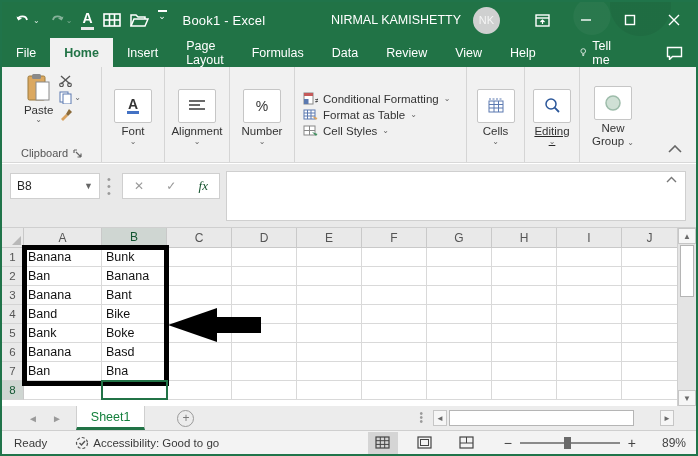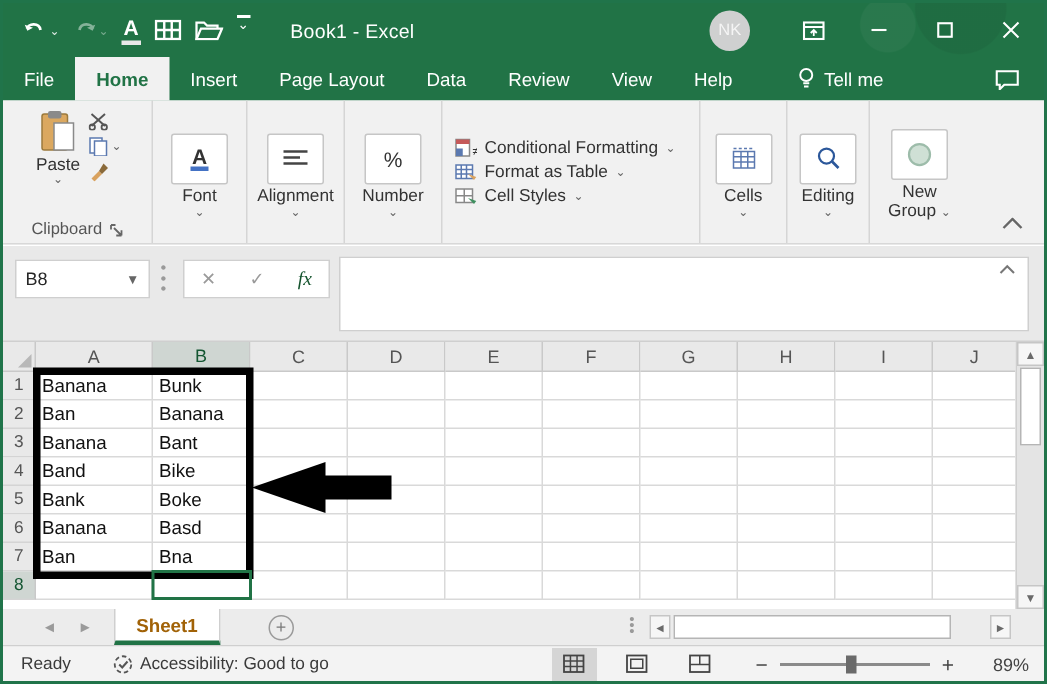--- a/index.html
+++ b/index.html
@@ -17,21 +17,21 @@
                      radial-gradient(circle at 92% 10%, rgba(0,0,0,.06) 0 30px, transparent 31px);
   }
   .qat{ display:flex; align-items:center; gap:9px; padding-left:14px; }
   .qat .ic{ display:flex; align-items:center; height:20px; cursor:default; }
   .qat svg{ display:block; }
   .dim{ opacity:.45; }
   .mini-chev{ font-size:8px; margin-left:2px; opacity:.85; }
   .fontcolor-a{ font-weight:bold; font-size:14px; line-height:13px; border-bottom:3px solid #e8e8e8; padding:0 1px; }
   .qat-more{ display:flex; flex-direction:column; align-items:center; line-height:5px; font-size:9px; }
   .qat-more .bar{ width:9px; border-top:2px solid #fff; margin-bottom:2px; }
-  .tb-title{ margin-left:27px; font-size:13px; letter-spacing:.2px; }
+  .tb-title{ margin-left:16px; font-size:13px; letter-spacing:.2px; }
   .tb-right{ margin-left:auto; display:flex; align-items:center; }
   .tb-user{ font-size:12.5px; margin-right:12px; }
   .avatar{ width:27px; height:27px; border-radius:50%; background:#cfd0d0; color:#f5f5f5;
     display:flex; align-items:center; justify-content:center; font-size:11px; margin-right:20px;text-align:right; }
   .tb-btn{ width:44px; height:36px; display:flex; align-items:center; justify-content:center; }
   .tb-btn svg{ display:block; }
   
   .tabrow{
     position:absolute; left:0; top:36px; right:0; height:29px; background:#217346;
     display:flex; align-items:stretch; color:#fff;gap:20px;
@@ -106,21 +106,21 @@
   .vscroll{ width:19px; background:#e4e4e4; border-left:1px solid #cfcfcf; display:flex; flex-direction:column; }
   .vs-btn{ height:16px; background:#f6f6f6; border:1px solid #c6c6c6; display:flex; align-items:center; justify-content:center;
     color:#6a6a6a; font-size:8px; }
   .vs-thumb{ height:52px; margin:1px 2px; background:#fff; border:1px solid #b5b5b5; }
   .vs-fill{ flex:1; }
   
   .tabbar{ position:absolute; left:0; top:404px; right:0; height:25px; background:#ececec;
     border-bottom:1px solid #cfcfcf; display:flex; align-items:stretch; }
   .nav-arrows{ display:flex; align-items:center; gap:14px; padding:0 14px 0 26px; color:#9a9a9a; font-size:10px; }
   .sheet-tab{ background:#fff; border-left:1px solid #cfcfcf; border-right:1px solid #cfcfcf;
-    border-bottom:3px solid #217346; color:#a16207; font-weight:bold; display:flex; align-items:center;
+    border-bottom:3px solid #217346; color:#15803d; font-weight:normal; display:flex; align-items:center;
     padding:0 14px; font-size:12.5px; }
   .addsheet{ width:17px; height:17px; border:1px solid #9a9a9a; border-radius:50%; color:#7a7a7a;
     display:flex; align-items:center; justify-content:center; font-size:12px; align-self:center; margin-left:32px; }
   .hscroll{ margin-left:auto; display:flex; align-items:center; gap:2px; padding-right:22px; }
   .hdots{ color:#9a9a9a; font-size:10px; line-height:4px; margin-right:8px; }
   .hs-btn{ width:14px; height:16px; background:#f6f6f6; border:1px solid #c6c6c6; display:flex; align-items:center;
     justify-content:center; color:#6a6a6a; font-size:8px; }
   .hs-thumb{ width:185px; height:16px; background:#fff; border:1px solid #b5b5b5; }
   .hs-track{ width:22px; height:16px; }
   
@@ -173,20 +173,21 @@
             <path d="M1 13 L4 6 L18 6 L15 13 Z" fill="none" stroke="#fff" stroke-width="1.5"></path>
           </svg>
       </span>
       <span class="ic qat-more">
         <span class="bar"></span>
           <span>⌄</span>
       </span>
     </div>
     <div class="tb-title">Book1  -  Excel</div>
     <div class="tb-right">
+      <span class="tb-user">NIRMAL KAMISHETTY</span>
       <span class="avatar">NK</span>
       <span class="tb-btn">
         <svg width="15" height="13" viewBox="0 0 15 13">
             <rect x="1" y="1" width="13" height="11" fill="none" stroke="#fff" stroke-width="1.4"></rect>
             <line x1="1" y1="4" x2="14" y2="4" stroke="#fff" stroke-width="1.4"></line>
             <path d="M7.5 10 L7.5 6 M5.5 8 L7.5 6 L9.5 8" fill="none" stroke="#fff" stroke-width="1.2"></path>
           </svg>
       </span>
       <span class="tb-btn">
         <svg width="12" height="12" viewBox="0 0 12 12">
@@ -205,20 +206,21 @@
       </span>
     </div>
   </div>
 
   <div class="tabrow">
     <span id="tabs-container" style="display:flex;">
         <span class="tab">File</span>
         <span class="tab active">Home</span>
         <span class="tab">Insert</span>
         <span class="tab">Page Layout</span>
+        <span class="tab">Formulas</span>
         <span class="tab">Data</span>
         <span class="tab">Review</span>
         <span class="tab">View</span>
         <span class="tab">Help</span>
       </span>
     <span class="tellme">
       <svg width="11" height="15" viewBox="0 0 11 15">
           <circle cx="5.5" cy="5" r="4" fill="none" stroke="#fff" stroke-width="1.3"></circle>
           <line x1="3.5" y1="10.5" x2="7.5" y2="10.5" stroke="#fff" stroke-width="1.3"></line>
           <line x1="4" y1="12.7" x2="7" y2="12.7" stroke="#fff" stroke-width="1.3"></line>
@@ -375,21 +377,21 @@
                 <line x1="11.5" y1="3" x2="11.5" y2="14" stroke="#5b79b0"></line>
                 <path d="M2 1 H16" stroke="#5b79b0" stroke-dasharray="2 1.5"></path>
               </svg>
           </span>
           <span>Cells</span>
           <span class="chev">⌄</span>
         </div>
       </div>
     </div>
 
-    <div class="rgroup" style="width:55px;">
+    <div class="rgroup" style="width:55px;text-decoration:underline;">
       <div class="gbody">
         <div class="bigbtn">
           <span class="iconbox">
             <svg width="17" height="17" viewBox="0 0 17 17">
                 <circle cx="7" cy="7" r="5" fill="none" stroke="#2b579a" stroke-width="1.5"></circle>
                 <line x1="10.7" y1="10.7" x2="15" y2="15" stroke="#2b579a" stroke-width="1.8"></line>
               </svg>
           </span>
           <span>Editing</span>
           <span class="chev">⌄</span>

